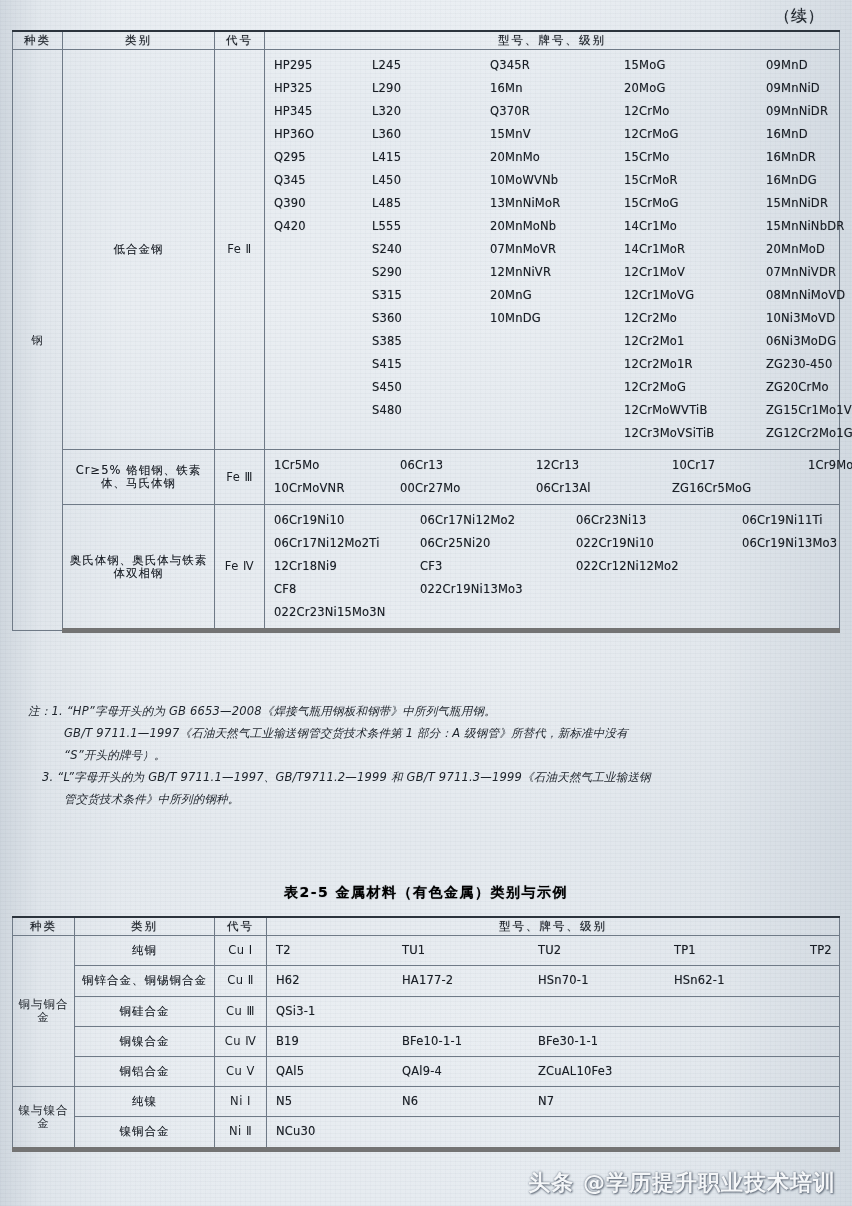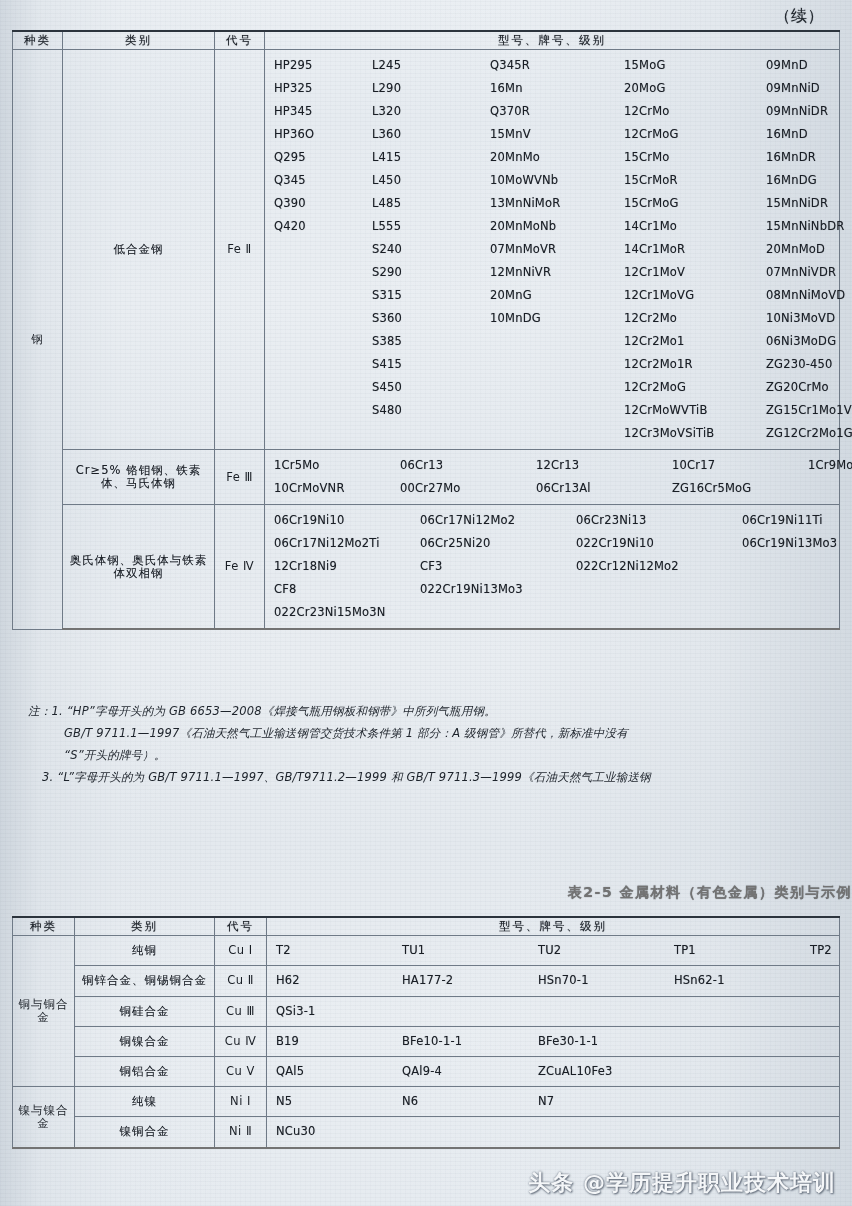--- a/index.html
+++ b/index.html
@@ -82,21 +82,21 @@
   }
   .tbl-wrap {
     position: absolute;
     left: 12px;
     width: 828px;
   }
   #table-a-wrap { top: 30px; }
   #table-b-wrap { top: 916px; }
 
   table.doc .outer-top { border-top: 2px solid #2c343d; }
-  table.doc .outer-bottom { border-bottom: 2px solid #737373; }
+  table.doc .outer-bottom { border-bottom: 5px solid #737373; }
 
   .hcell {
     text-align: center;
     font-size: 12.5px;
     letter-spacing: 2px;
     padding: 5px 2px;
     text-shadow: 0 0 1px rgba(30,36,45,0.5);
   }
   .catcell {
     text-align: center;
@@ -149,25 +149,25 @@
   .note-line { white-space: nowrap; }
   .note-line.indent1 { padding-left: 14px; }
   .note-line.indent2 { padding-left: 36px; }
 
   
   .tbl-title {
     position: absolute;
     left: 0;
     right: 0;
     top: 884px;
-    text-align: right;
+    text-align: center;
     font-size: 14px;
     font-weight: bold;
     letter-spacing: 1.5px;
-    color: #737373;
+    color: #000000;
     text-shadow: 0 0 1px rgba(25,31,39,0.6);
   }
 
   
   .watermark {
     position: absolute;
     right: 16px;
     bottom: 8px;
     font-size: 22px;
     font-weight: bold;
@@ -350,20 +350,21 @@
         </tr>
       </tbody>
     </table>
   </div>
 
   <div class="notes" id="steel-notes">
       <div class="note-line ">注：1.  “HP”字母开头的为 GB 6653—2008《焊接气瓶用钢板和钢带》中所列气瓶用钢。</div>
       <div class="note-line indent2">GB/T 9711.1—1997《石油天然气工业输送钢管交货技术条件第 1 部分：A 级钢管》所替代，新标准中没有</div>
       <div class="note-line indent2">“S”开头的牌号）。</div>
       <div class="note-line indent1">3. “L”字母开头的为 GB/T 9711.1—1997、GB/T9711.2—1999 和 GB/T 9711.3—1999《石油天然气工业输送钢</div>
+      <div class="note-line indent2">管交货技术条件》中所列的钢种。</div>
     </div>
 
   <div class="tbl-title">表2-5   金属材料（有色金属）类别与示例</div>
 
   <div class="tbl-wrap" id="table-b-wrap">
     <table class="doc">
       <colgroup>
         <col style="width:62px">
         <col style="width:140px">
         <col style="width:52px">

